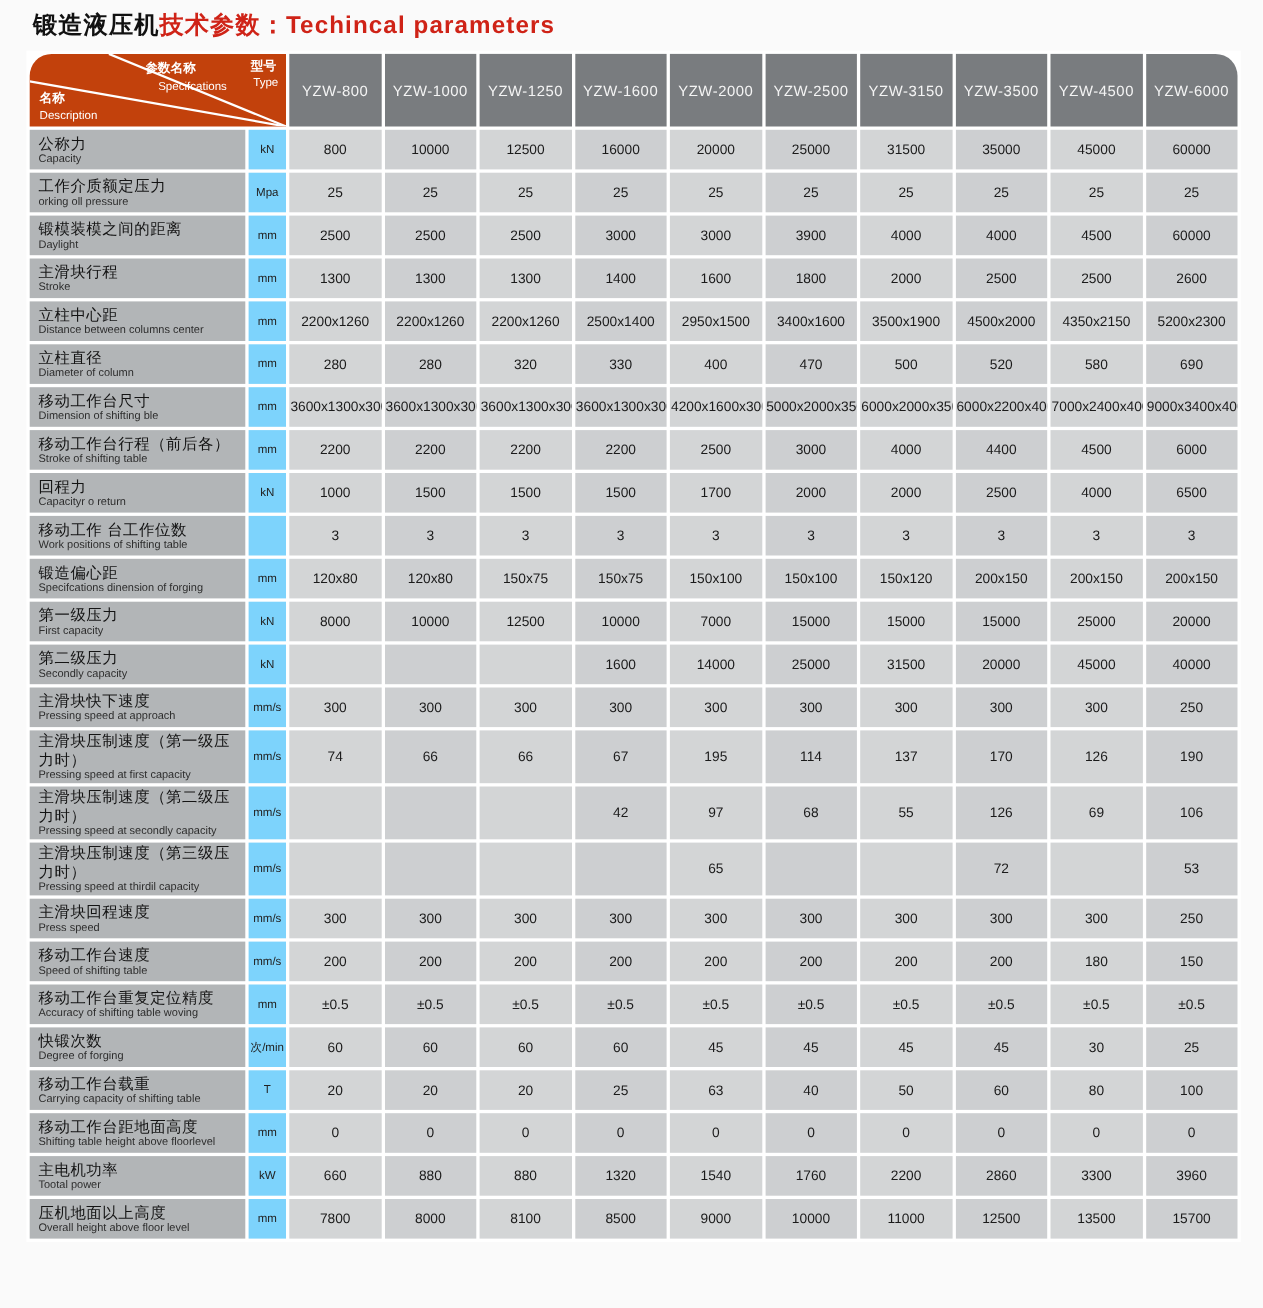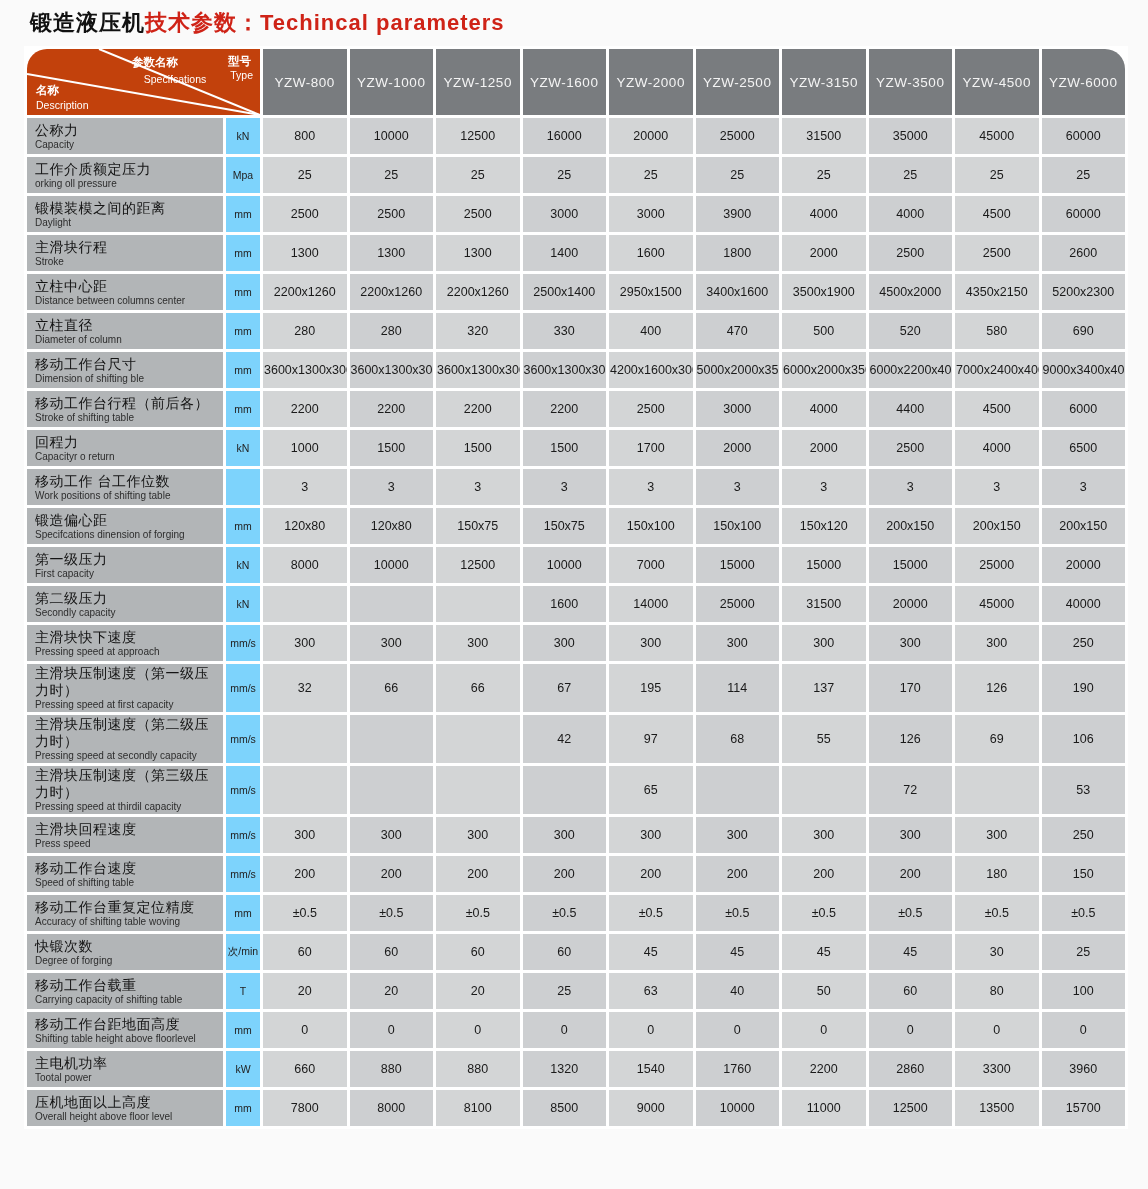--- a/index.html
+++ b/index.html
@@ -329,21 +329,21 @@
           <td class="value-cell alt">300</td>
           <td class="value-cell">300</td>
           <td class="value-cell alt">250</td>
         </tr>
         <tr>
           <td class="label-cell">
             <div class="cn">主滑块压制速度（第一级压力时）</div>
             <div class="en">Pressing speed at first  capacity</div>
           </td>
           <td class="unit-cell">mm/s</td>
-          <td class="value-cell">32</td>
+          <td class="value-cell">74</td>
           <td class="value-cell alt">66</td>
           <td class="value-cell">66</td>
           <td class="value-cell alt">67</td>
           <td class="value-cell">195</td>
           <td class="value-cell alt">114</td>
           <td class="value-cell">137</td>
           <td class="value-cell alt">170</td>
           <td class="value-cell">126</td>
           <td class="value-cell alt">190</td>
         </tr>

